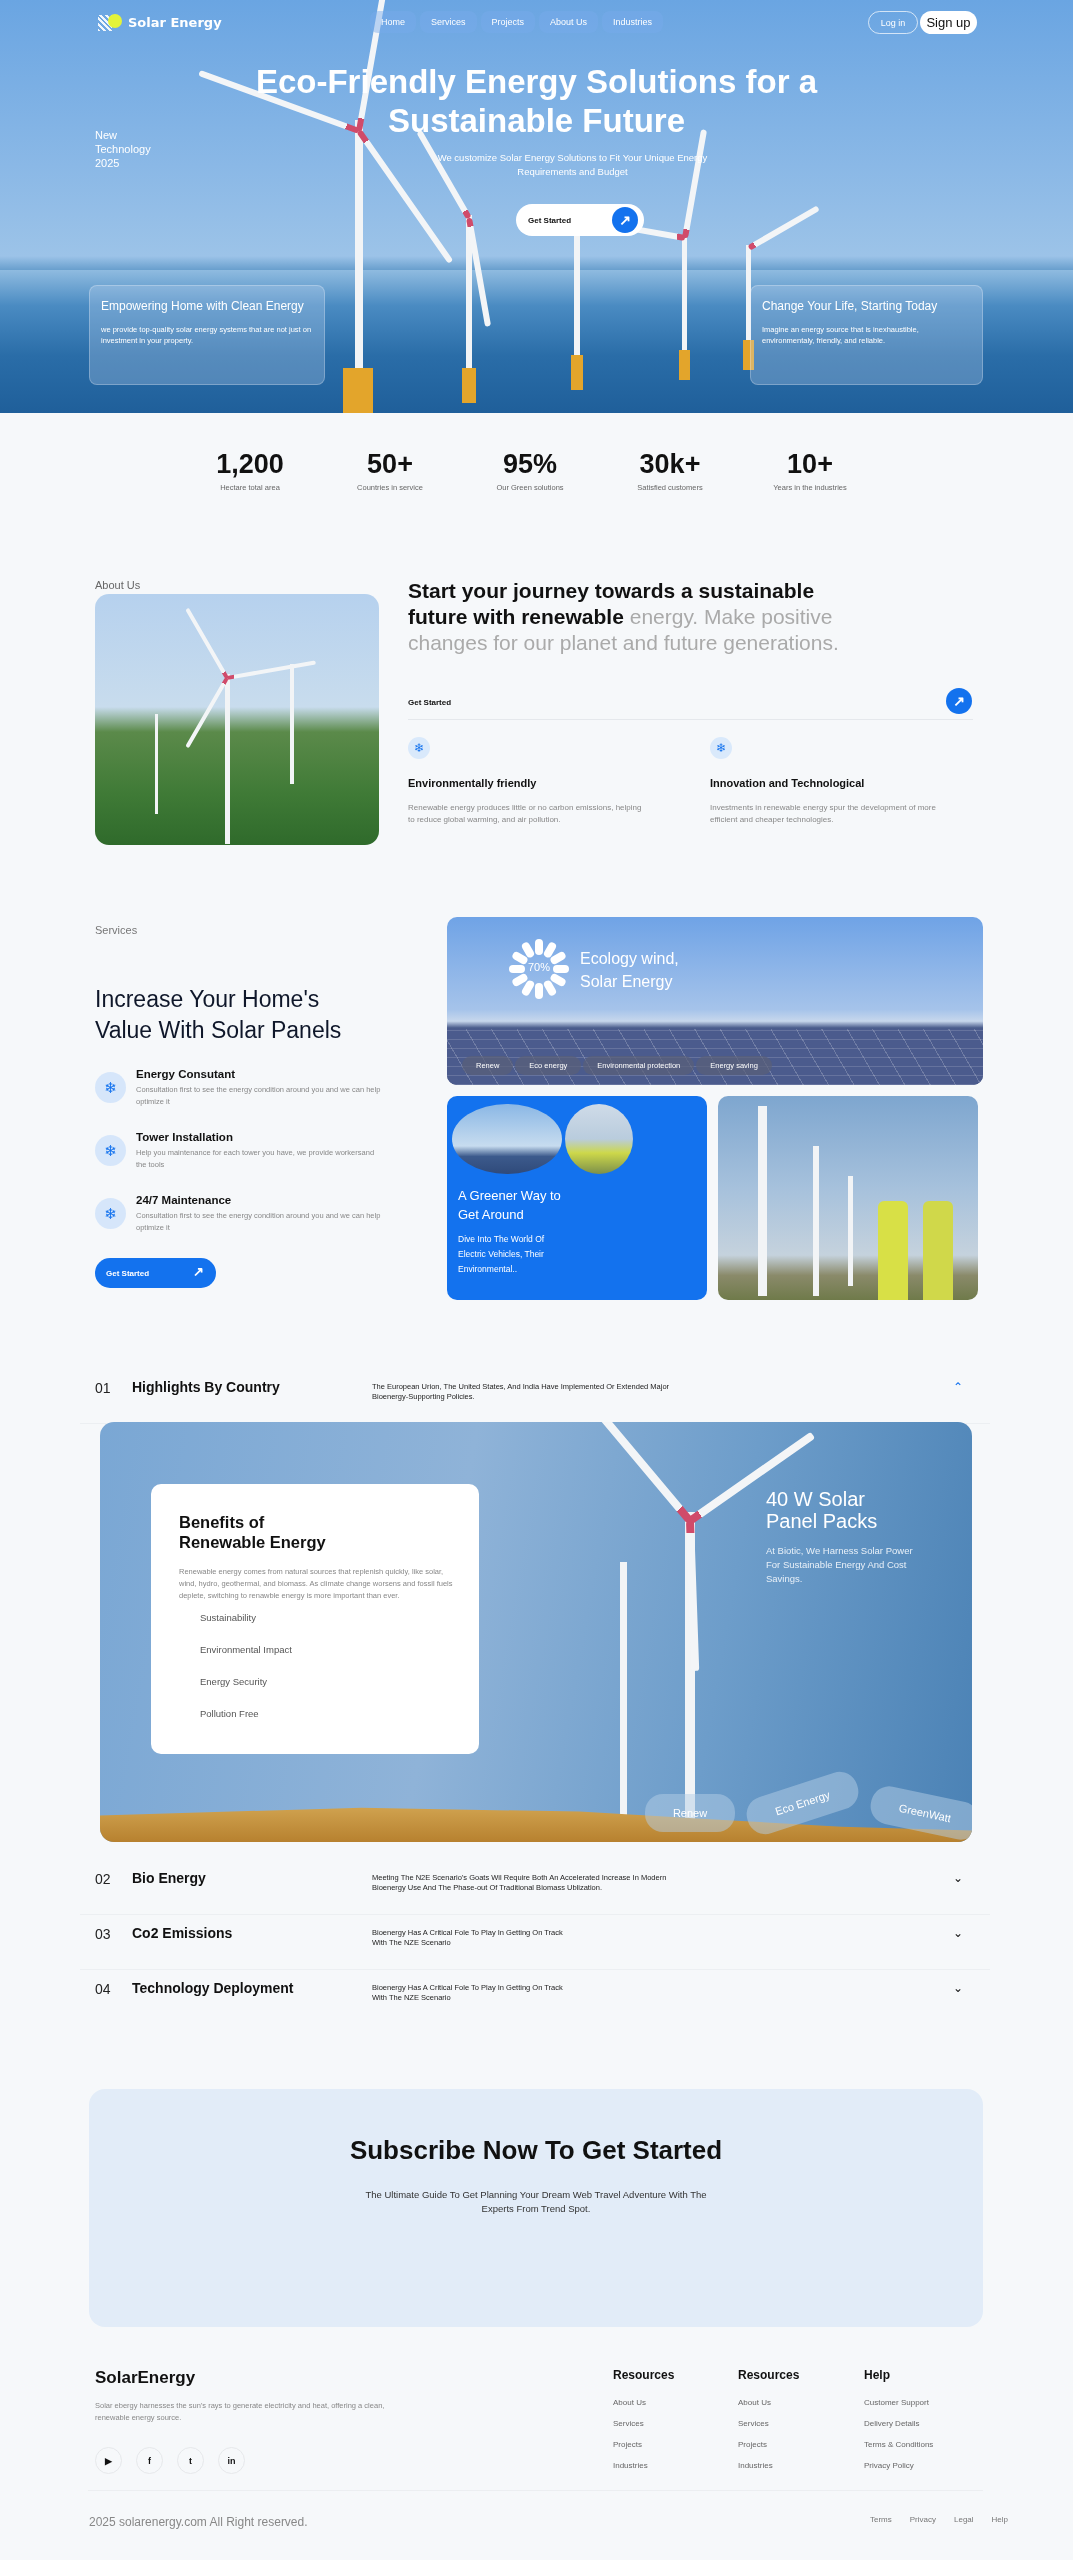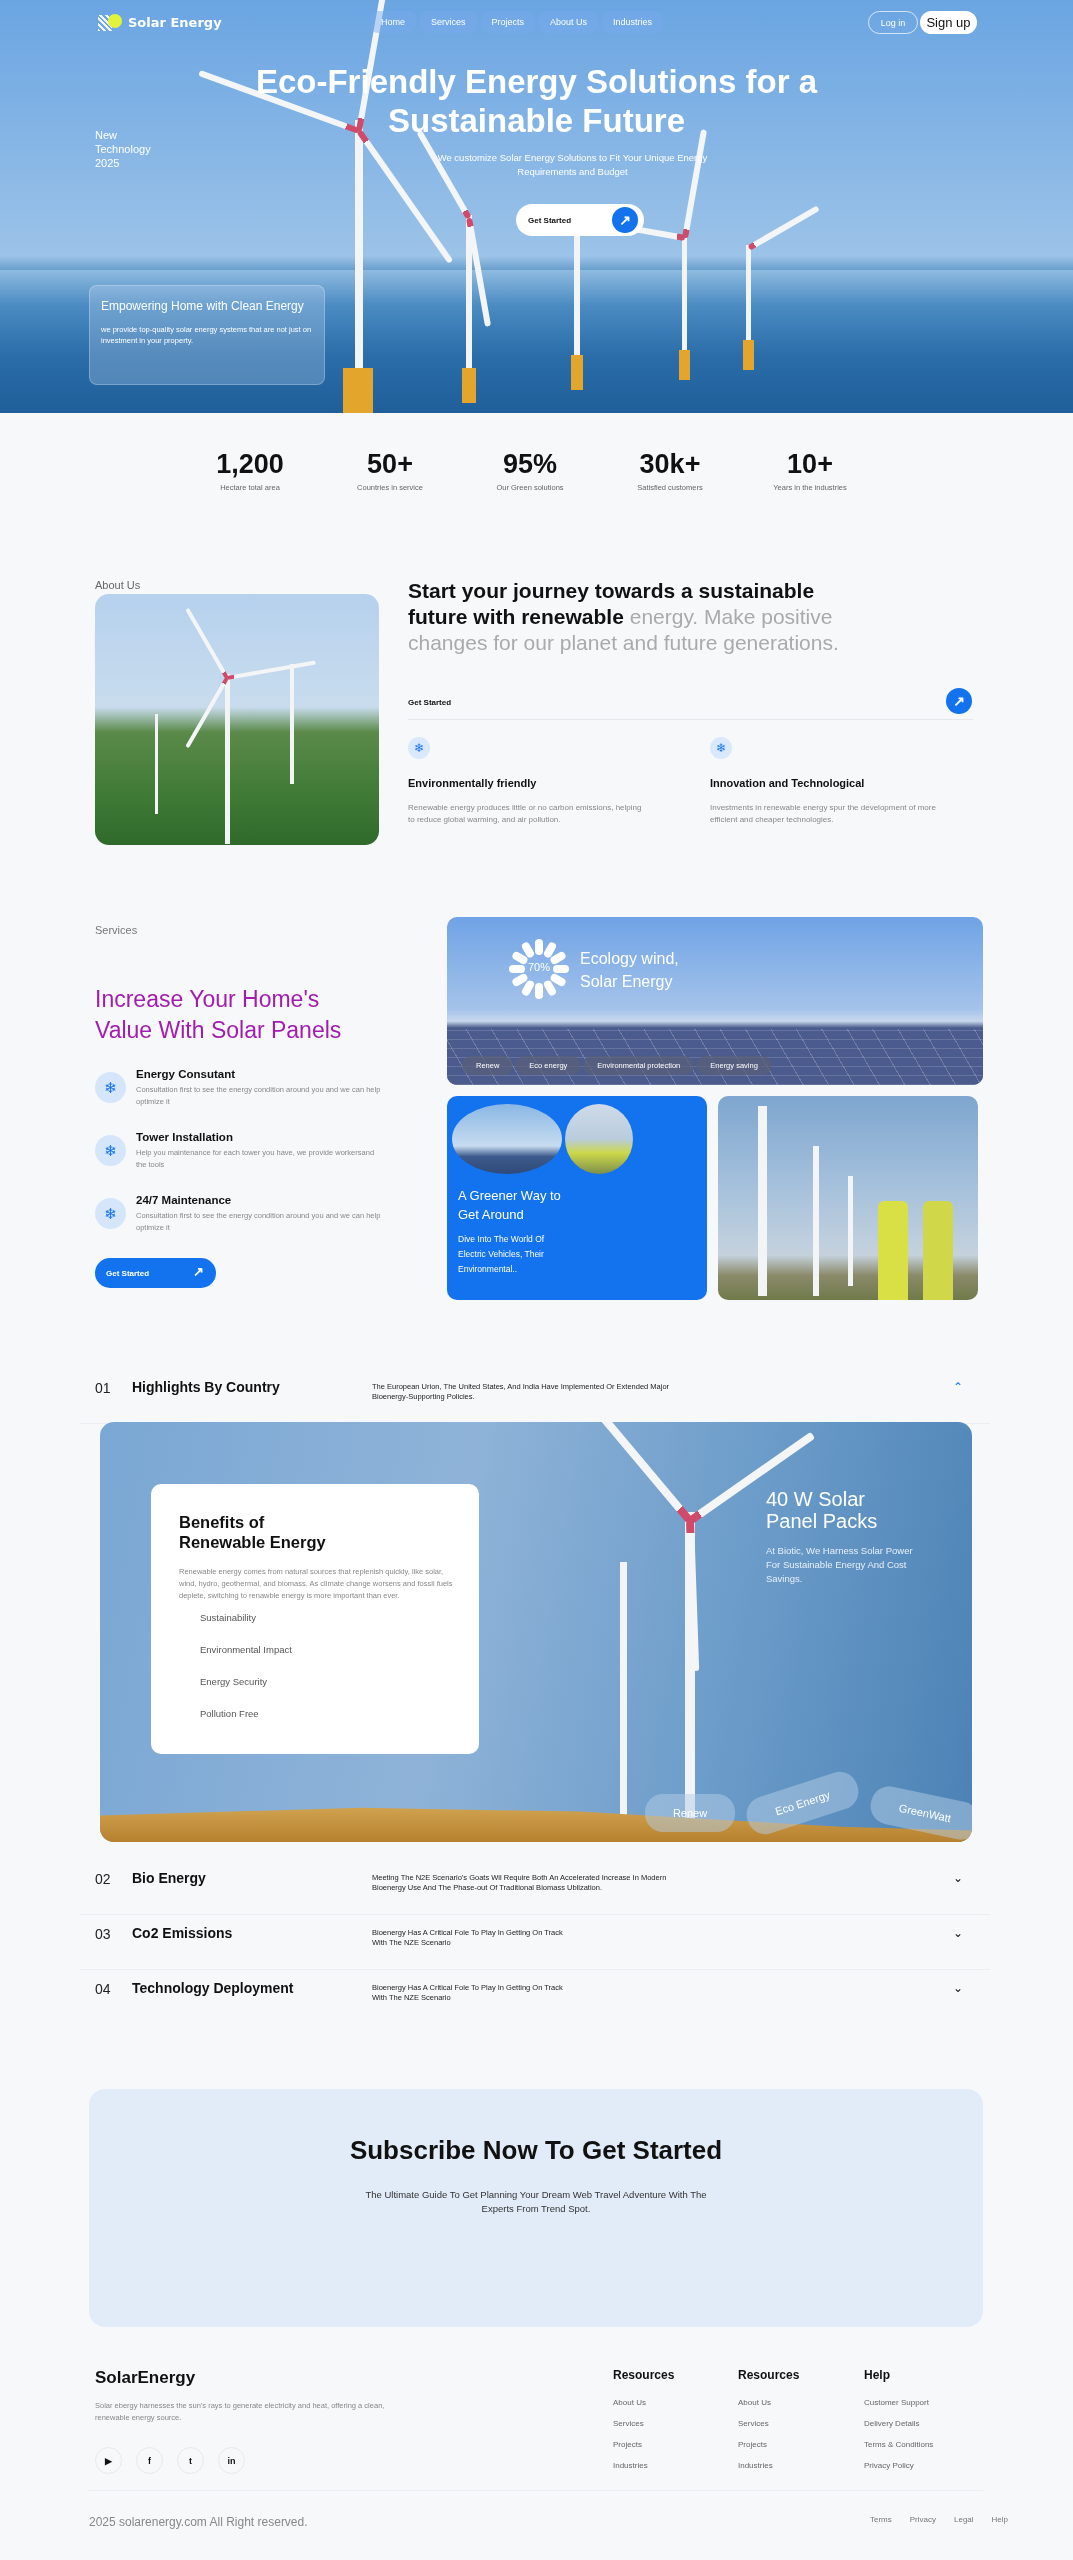--- a/index.html
+++ b/index.html
@@ -41,21 +41,21 @@
 .about-h{position:absolute;left:408px;top:578px;width:450px;font-size:21px;line-height:26px;font-weight:700}
 .about-h .g{color:#aaa;font-weight:400}
 .about-cta{position:absolute;left:408px;top:688px;width:565px;height:32px;border-bottom:1px solid #e5e8ec}
 .about-cta span{position:absolute;left:0;top:10px;font-size:8px;font-weight:700}
 .feat{position:absolute;width:240px}
 .feat .ic{width:22px;height:22px;border-radius:50%;background:#d9e9fb;color:#1372ee;font-size:12px;display:flex;align-items:center;justify-content:center}
 .feat h4{font-size:11px;margin-top:18px}
 .feat p{font-size:8px;color:#888;line-height:12px;margin-top:13px}
 
 .svc-label{position:absolute;left:95px;top:924px;font-size:11px;color:#777}
-.svc-h{position:absolute;left:95px;top:984px;font-size:23px;line-height:31px;color:#a21caf}
+.svc-h{position:absolute;left:95px;top:984px;font-size:23px;line-height:31px;color:#0f172a}
 .svc-item{position:absolute;left:95px;width:300px}
 .svc-item .ic{position:absolute;left:0;top:4px;width:31px;height:31px;border-radius:50%;background:#d6e6fa;color:#1372ee;font-size:15px;display:flex;align-items:center;justify-content:center}
 .svc-item h4{position:absolute;left:41px;top:0;font-size:11.5px}
 .svc-item p{position:absolute;left:41px;top:16px;font-size:7.5px;line-height:11.5px;color:#888;width:250px}
 .svc-btn{position:absolute;left:95px;top:1258px;width:121px;height:30px;border-radius:15px;background:#1372ee;color:#fff;display:flex;align-items:center;padding-left:11px;font-size:8px;font-weight:700}
 .svc-btn .ar{position:absolute;right:12px;top:6px;font-size:13px}
 .card-eco{position:absolute;left:447px;top:917px;width:536px;height:168px;border-radius:10px;overflow:hidden;background:linear-gradient(180deg,#6fa3e6 0%,#a5c3ea 55%,#c7d7ec 62%,#4a5c8c 66%,#3b4a78 100%)}
 .panels{position:absolute;left:0;top:112px;width:100%;height:56px;background:repeating-linear-gradient(60deg,rgba(255,255,255,.2) 0 1px,transparent 1px 22px),repeating-linear-gradient(0deg,rgba(255,255,255,.15) 0 1px,transparent 1px 9px),#4b5b8d}
 .ring{position:absolute;left:62px;top:22px;width:60px;height:60px}
 .ring span{position:absolute;left:26px;top:0;width:8px;height:16px;border-radius:4px;background:#fff;transform-origin:4px 30px}
@@ -157,20 +157,24 @@
   <div class="hero-new">New Technology 2025</div>
   <p class="hero-sub">We customize Solar Energy Solutions to Fit Your Unique Energy Requirements and Budget</p>
   <div class="hero-cta">
     <span>Get Started</span>
     <div class="arrow-circ" style="left:96px;top:3px">↗</div>
   </div>
   <div class="glass" style="left:89px;top:285px;width:236px;height:100px">
     <h3>Empowering Home with Clean Energy</h3>
     <p>we provide top-quality solar energy systems that are not just on investment in your property.</p>
   </div>
+  <div class="glass" style="left:750px;top:285px;width:233px;height:100px">
+    <h3>Change Your Life, Starting Today</h3>
+    <p>Imagine an energy source that is inexhaustible, environmentaly, friendly, and reliable.</p>
+  </div>
 </section>
 
 <section class="stats">
   <div class="stat">
       <div class="v">1,200</div>
       <div class="l">Hectare total area</div>
     </div>
   <div class="stat">
       <div class="v">50+</div>
       <div class="l">Countries in service</div>

